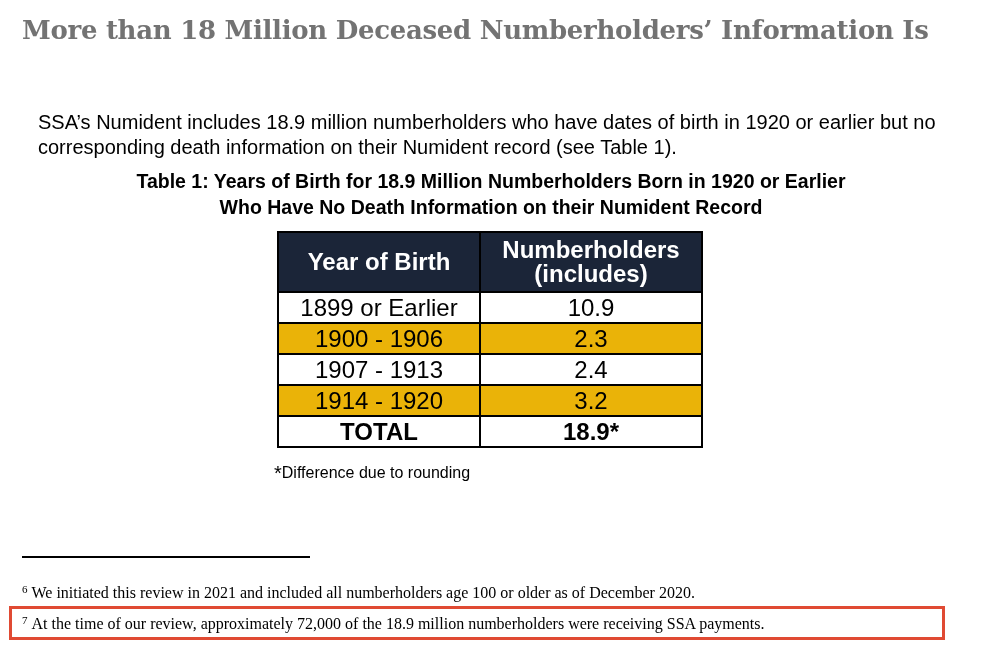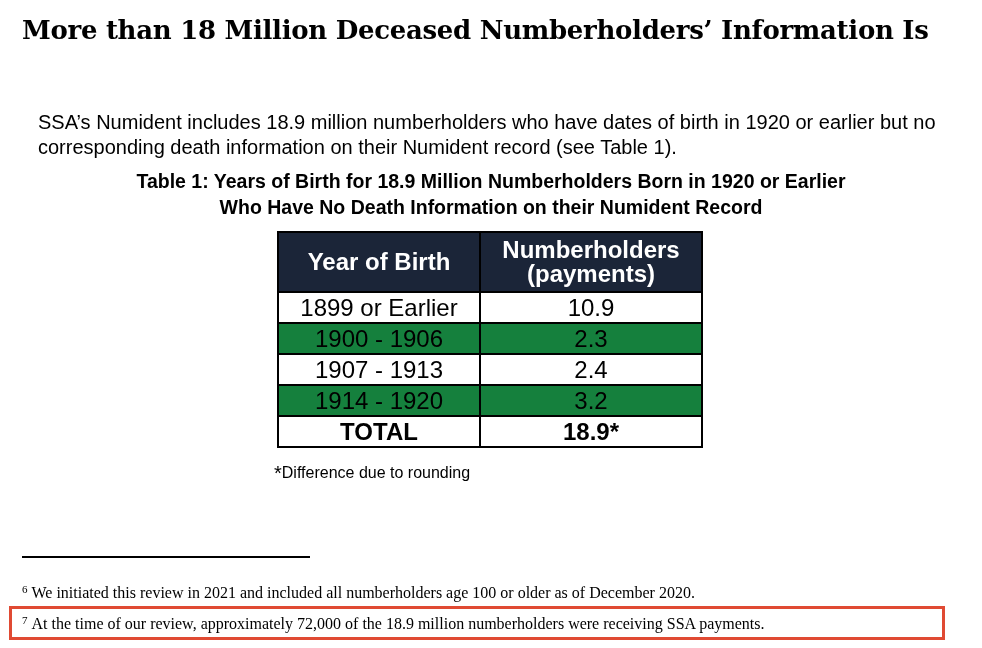--- a/index.html
+++ b/index.html
@@ -1,40 +1,40 @@
 <!DOCTYPE html>
 <html><head>
   <meta charset="utf-8">
   <style>
     html, body { margin: 0; padding: 0; background: #ffffff; }
     body { width: 982px; height: 648px; position: relative; overflow: hidden; color: #000; }
     .heading {
       position: absolute; left: 22px; top: 14px; width: 940px;
       font-family: "DejaVu Serif", "Liberation Serif", serif;
-      font-weight: bold; font-size: 26px; line-height: 32px; color: #000000;
+      font-weight: bold; font-size: 26px; line-height: 32px; color: #737373;
       margin: 0; letter-spacing: -0.3px;
     }
     .intro {
       position: absolute; left: 22px; top: 94px; width: 940px;
       font-family: "Liberation Sans", sans-serif; font-size: 20px; line-height: 25px; margin: 16px;
     }
     .caption {
       position: absolute; left: 0; top: 168px; width: 982px; text-align: center;
       font-family: "Liberation Sans", sans-serif; font-weight: bold; font-size: 19.5px; line-height: 26px;
     }
     .caption .line2 { display: block; }
     table.data {
       position: absolute; left: 277px; top: 231px; width: 426px;
       border-collapse: collapse; font-family: "Liberation Sans", sans-serif; font-size: 24px;
     }
     table.data th, table.data td { border: 2px solid #000; text-align: center; padding: 0; }
     table.data th { background: #1b2538; color: #ffffff; font-weight: bold; height: 58px; line-height: 24px; }
     table.data th.c1 { width: 200px; }
     table.data td { height: 29px; line-height: 29px; }
-    table.data tr.shade td { background: #15803d; }
+    table.data tr.shade td { background: #eab308; }
     table.data tr.total td { font-weight: bold; }
     .note {
       position: absolute; left: 274px; top: 462px;
       font-family: Liberation Sans, sans-serif; font-size: 16px;
     }
     .note .star { font-size: 20px; vertical-align: -2px; }
     .rule { position: absolute; left: 22px; top: 556px; width: 288px; height: 2px; background: #000; }
     .fn {
       position: absolute; left: 22px; font-family: Liberation Serif, serif; font-size: 16px; white-space: nowrap;
     }
@@ -59,21 +59,21 @@
   <span class="line2">Table 1:  Years of Birth for 18.9 Million Numberholders Born in 1920 or Earlier</span>
   <span class="line2">Who Have No Death Information on their Numident Record</span>
 </div>
 
 <table class="data">
   <thead>
     <tr>
       <th class="c1">Year of Birth</th>
       <th>
         <span>Numberholders</span><br>
-        <span>(payments)</span>
+        <span>(includes)</span>
       </th>
     </tr>
   </thead>
   <tbody>
     <tr>
       <td>1899 or Earlier</td>
       <td>10.9</td>
     </tr>
     <tr class="shade">
       <td>1900 - 1906</td>

